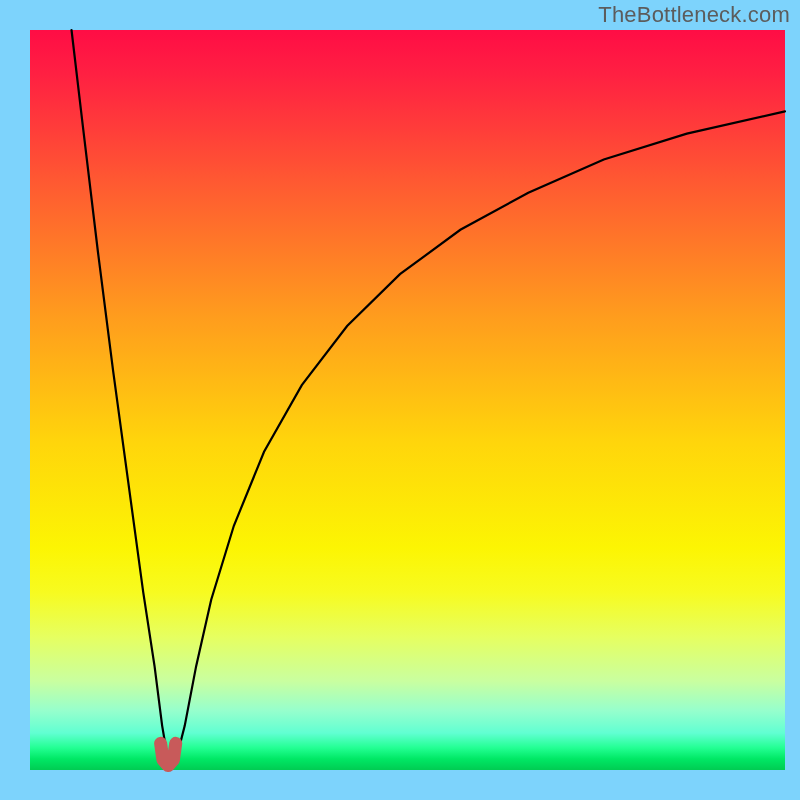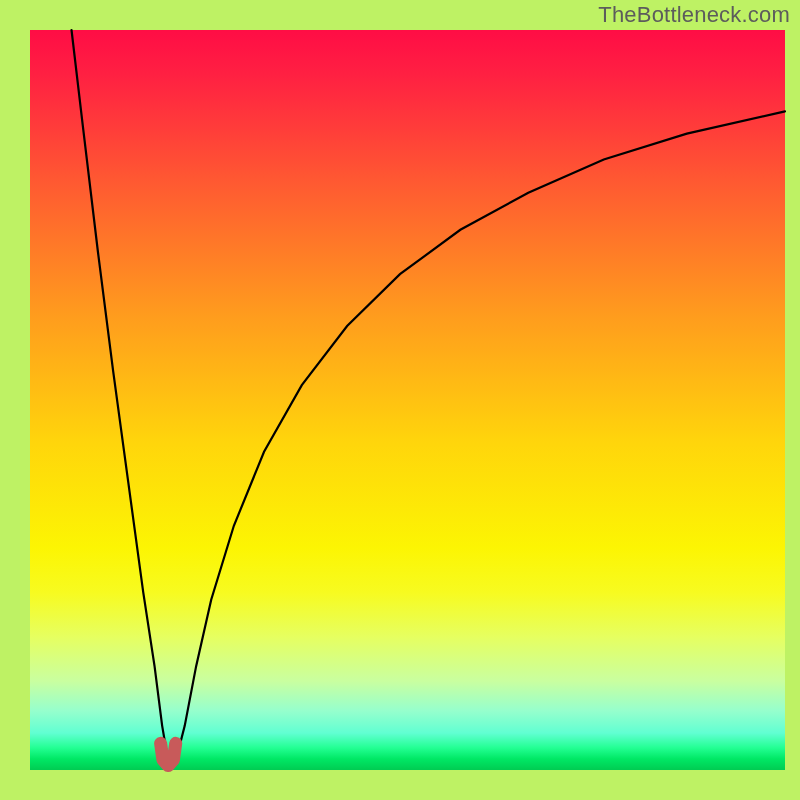--- a/index.html
+++ b/index.html
@@ -9,21 +9,21 @@
     height: 800px;
     background: #000000;
     overflow: hidden;
   }
   .frame {
     position: absolute;
     left: 0;
     top: 0;
     width: 800px;
     height: 800px;
-    background: #bef264;
+    background: #7dd3fc;
   }
   .plot-area {
     position: absolute;
     left: 30px;
     top: 30px;
     width: 755px;
     height: 740px;
     background: linear-gradient(
       to bottom,
       #ff0d45 0%,

